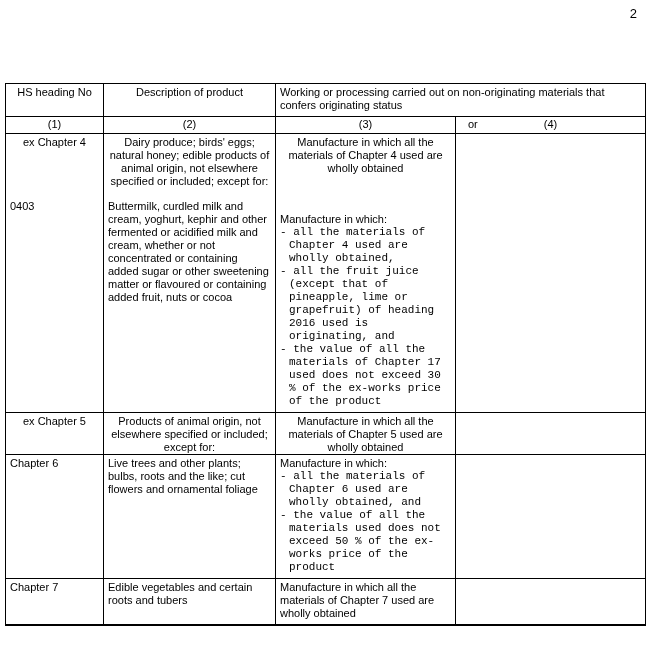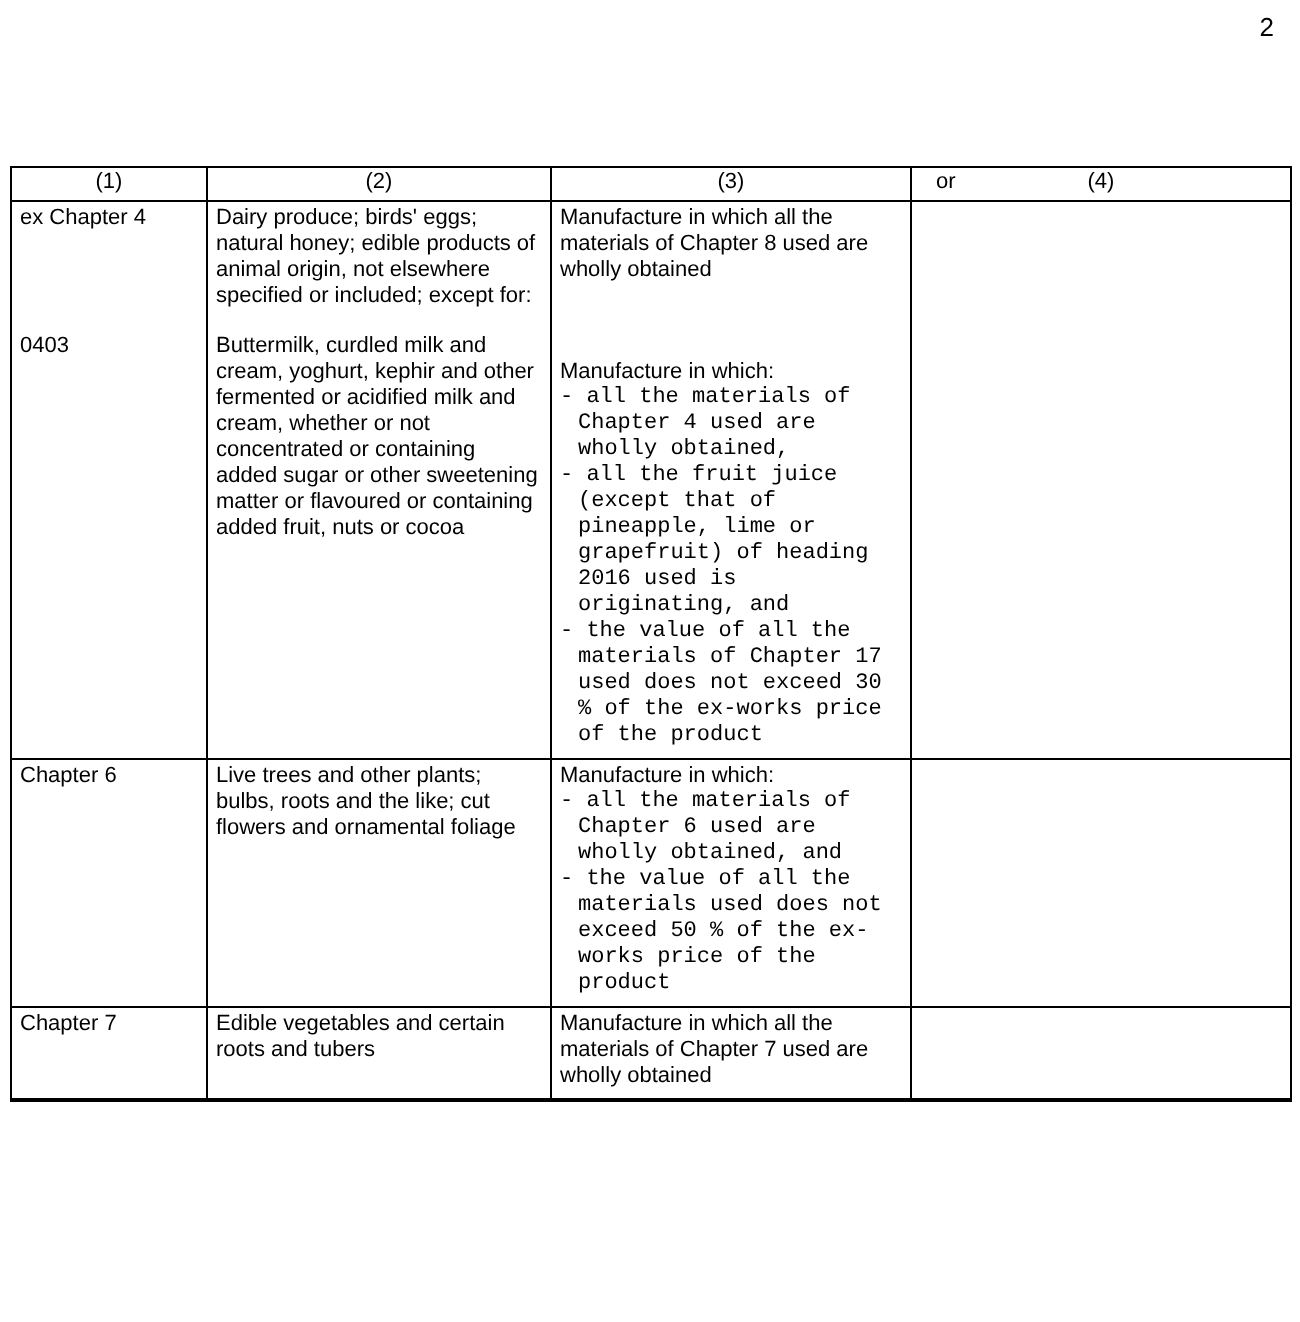--- a/index.html
+++ b/index.html
@@ -22,21 +22,21 @@
     vertical-align:top;
     font-size:11px; line-height:13px;
     padding:2px 4px 4px 4px;
     text-align:left;
     word-wrap:break-word;
   }
   td.center { text-align:center; }
   tr.subhead td { padding:1px 4px 2px 4px; text-align:center; }
   td.col4-sub { position:relative; }
   td.col4-sub .or-label { position:absolute; left:12px; top:1px; }
-  tr.joint-top td { border-bottom:0; }
+  tr.joint-top td { border-bottom:0;text-align:center; }
   tr.joint-bottom td { border-top:0; }
   tr.joint-top.gap td { padding-bottom:10px; }
   tr.joint-top.nogap td { padding-bottom:0; }
   td.rule-offset { padding-top:15px; }
   tr.last td { border-bottom:2px solid #000; }
   .dash { padding-left:9px; text-indent:-9px;font-family:Liberation Mono, monospace; }
   .struck { text-decoration:line-through; }
 </style>
 </head>
 <body>
@@ -45,53 +45,64 @@
 
 <table class="origin-table">
   <colgroup>
     <col style="width:98px">
     <col style="width:172px">
     <col style="width:180px">
     <col style="width:190px">
   </colgroup>
 
   <tbody>
+      <tr>
+    <td class="center">HS heading No</td>
+    <td class="center">Description of product</td>
+    <td colspan="2">Working or processing carried out on non-originating materials that confers originating status</td>
+  </tr>
 
   <tr class="subhead">
     <td>(1)</td>
     <td>(2)</td>
     <td>(3)</td>
     <td class="col4-sub">
       <span class="or-label">or</span>
       <span>(4)</span>
     </td>
   </tr>
 
 
 
 
   <tr class="joint-top gap">
     <td>ex Chapter 4</td>
     <td>Dairy produce; birds' eggs; natural honey; edible products of animal origin, not elsewhere specified or included; except for:</td>
-    <td>Manufacture in which all the materials of Chapter 8 used are wholly obtained</td>
+    <td>Manufacture in which all the materials of Chapter 4 used are wholly obtained</td>
     <td></td>
   </tr>
 
   <tr class="joint-bottom">
     <td>0403</td>
     <td>Buttermilk, curdled milk and cream, yoghurt, kephir and other fermented or acidified milk and cream, whether or not concentrated or containing added sugar or other sweetening matter or flavoured or containing added fruit, nuts or cocoa</td>
     <td class="rule-offset">
       <div>Manufacture in which:</div>
       <div class="dash">- all the materials of Chapter 4 used are wholly obtained,</div>
       <div class="dash">- all the fruit juice (except that of pineapple, lime or grapefruit) of heading 2016 used is originating, and</div>
       <div class="dash">- the value of all the materials of Chapter 17 used does not exceed 30 % of the ex-works price of the product</div>
     </td>
     <td></td>
   </tr>
 
+  <tr class="joint-top nogap">
+    <td>ex Chapter 5</td>
+    <td>Products of animal origin, not elsewhere specified or included; except for:</td>
+    <td>Manufacture in which all the materials of Chapter 5 used are wholly obtained</td>
+    <td></td>
+  </tr>
 
 
   <tr>
     <td>Chapter 6</td>
     <td>Live trees and other plants; bulbs, roots and the like; cut flowers and ornamental foliage</td>
     <td>
       <div>Manufacture in which:</div>
       <div class="dash">- all the materials of Chapter 6 used are wholly obtained, and</div>
       <div class="dash">- the value of all the materials used does not exceed 50 % of the ex-works price of the product</div>
     </td>

